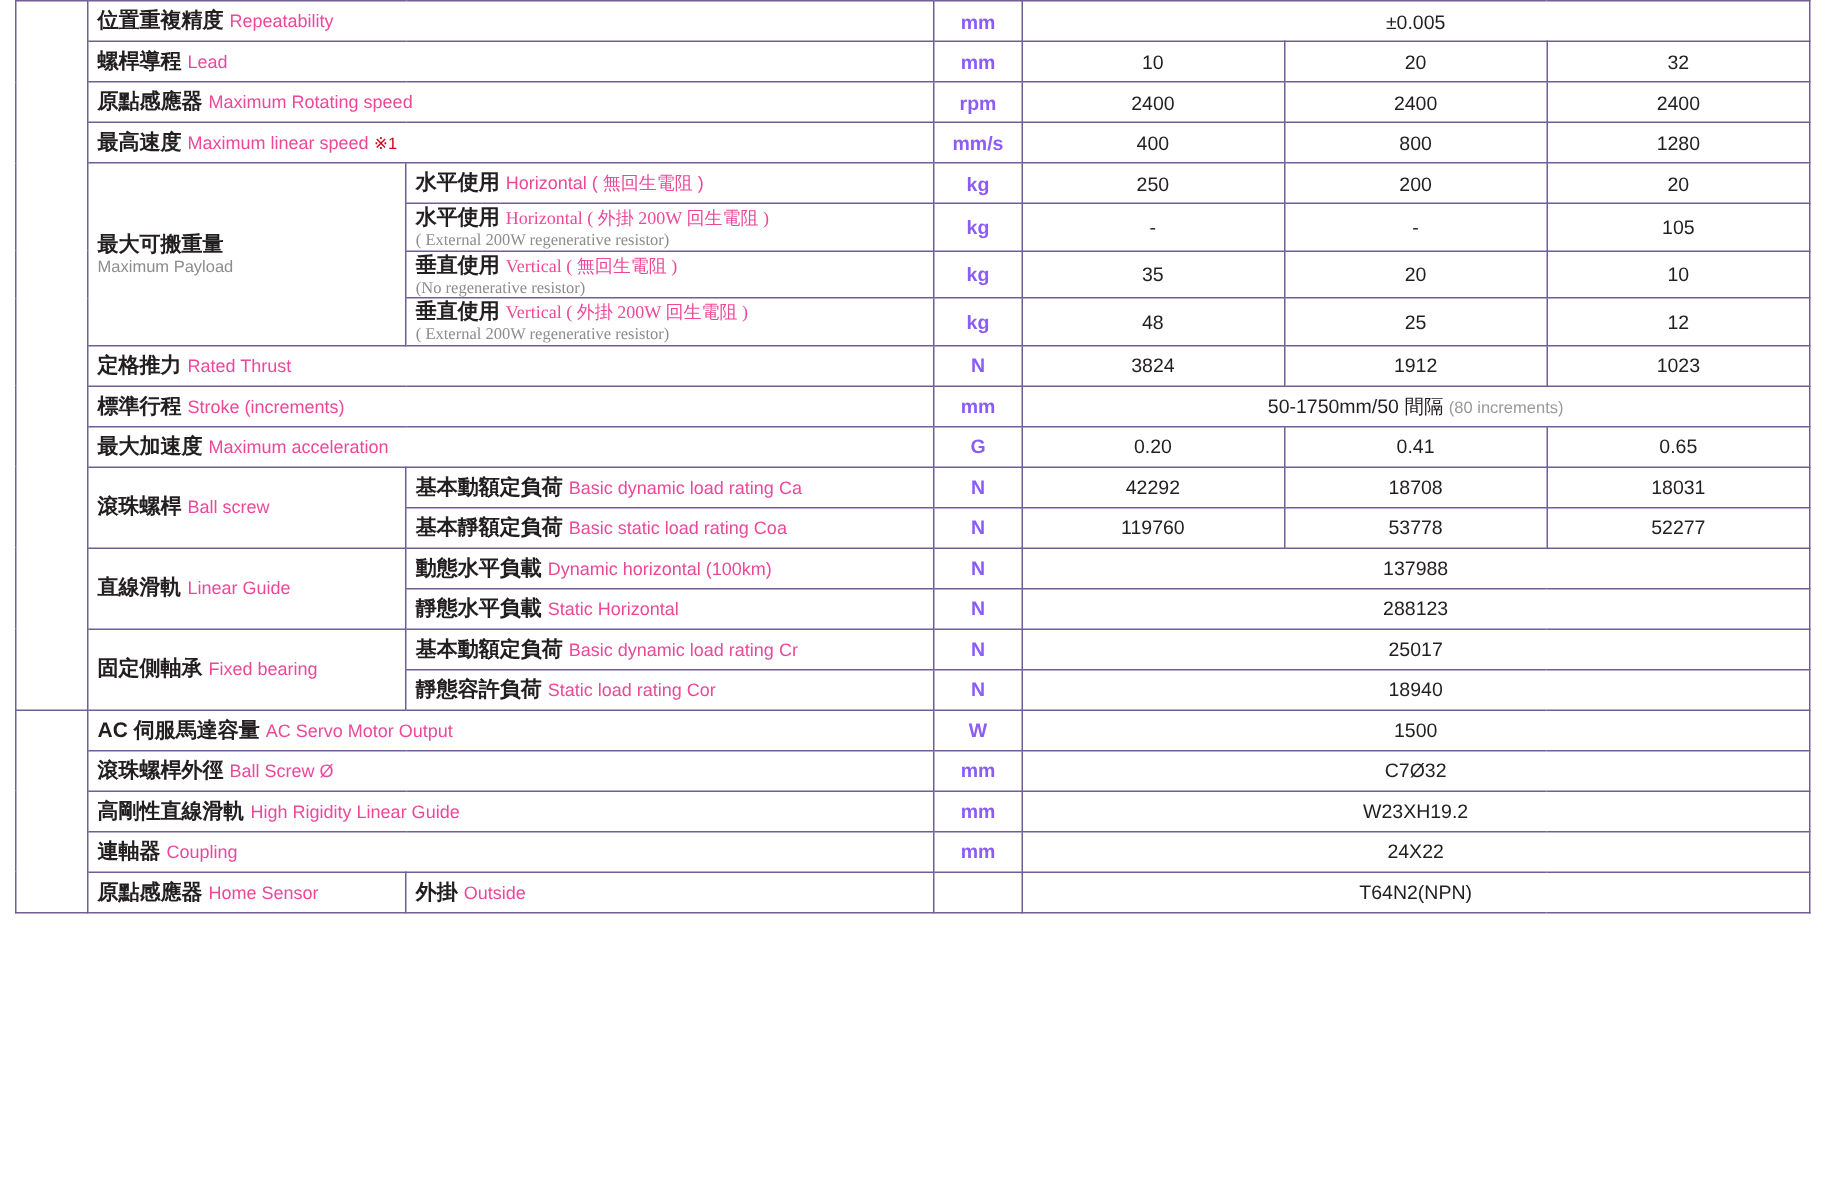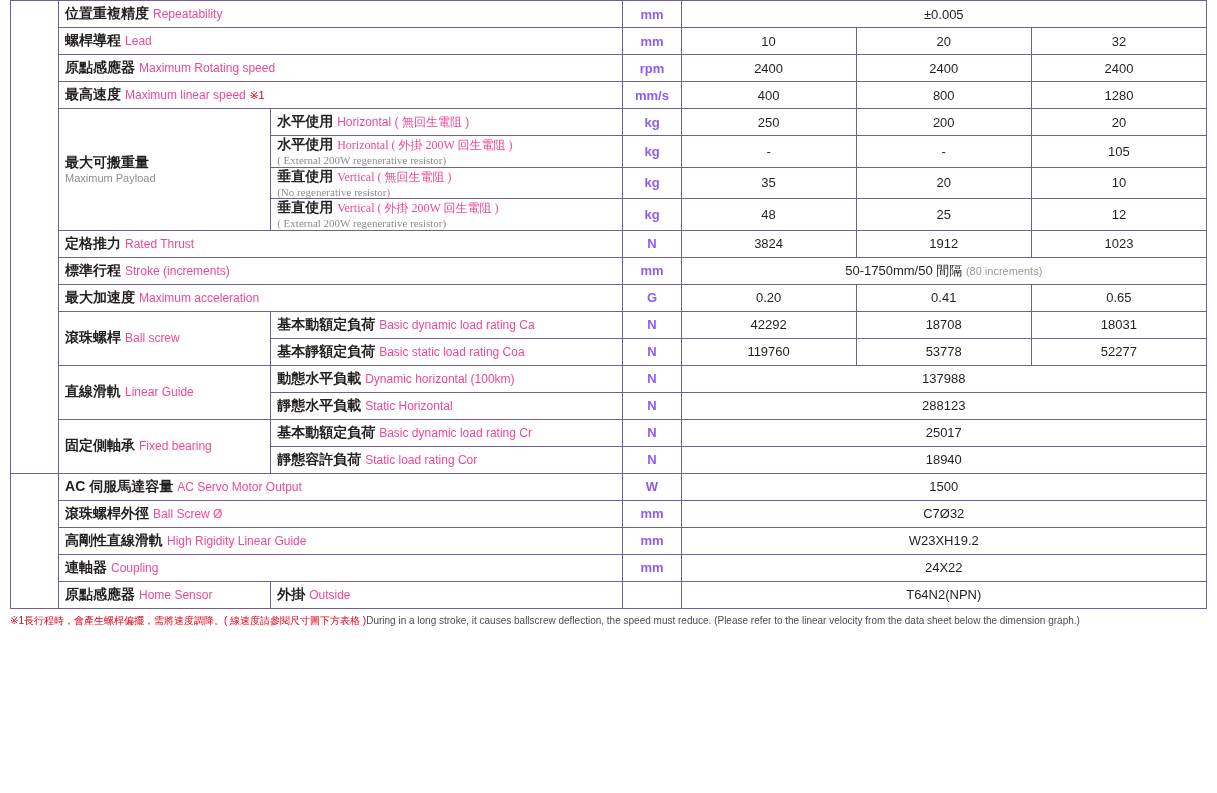--- a/index.html
+++ b/index.html
@@ -318,17 +318,14 @@
         <td class="lbl">
           <span class="cn">外掛</span><span class="en">Outside</span>
         </td>
         <td class="unit"></td>
         <td class="val" colspan="3">T64N2(NPN)</td>
       </tr>
 
     </tbody>
   </table>
 
-  <div class="footnote">
-    <span class="red">※1</span><span class="red">長行程時，會產生螺桿偏擺，需將速度調降。( 線速度請參閱尺寸圖下方表格 )</span><span class="grey">During in a long stroke, it causes ballscrew deflection, the speed must reduce. (Please refer to the linear velocity from the data sheet below the dimension graph.)</span>
-  </div>
 
 </div>
 
 </body></html>

